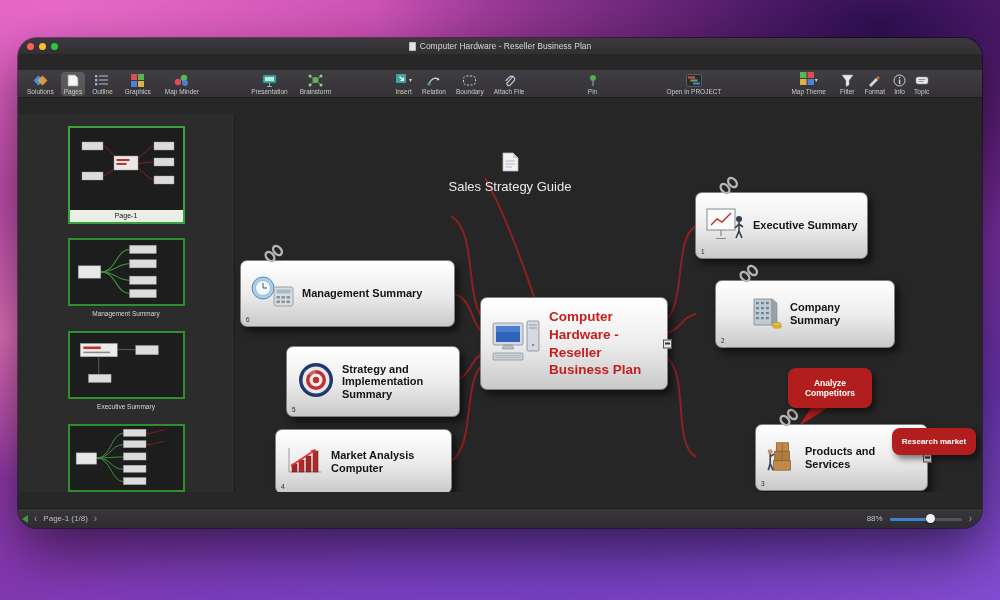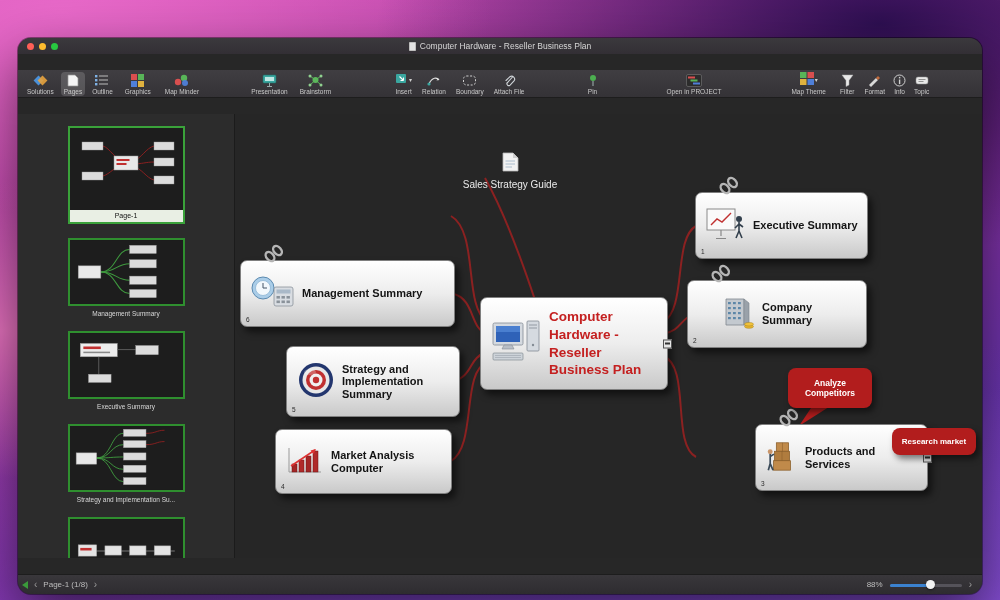--- a/index.html
+++ b/index.html
@@ -7,22 +7,22 @@
   .desktop {
     position:relative; width:1000px; height:600px;
     background:
       radial-gradient(120% 90% at 88% 4%, #2e0f52 0%, rgba(46,15,82,0) 42%),
       radial-gradient(90% 70% at 6% 2%, #e869c9 0%, rgba(232,105,201,0) 48%),
       radial-gradient(70% 45% at 0% 55%, #e873c0 0%, rgba(232,115,192,0) 55%),
       radial-gradient(150% 110% at 50% 115%, #7a44c9 0%, rgba(122,68,201,0) 62%),
       linear-gradient(155deg, #d557b6 0%, #b342a8 30%, #8a2f9e 55%, #6a34ae 80%, #8a53d6 100%);
   }
   .window {
-    position:absolute; left:18px; top:38px; width:964px; height:556px;
-    border-radius:13px; overflow:hidden; background:#272727;
+    position:absolute; left:18px; top:38px; width:964px; height:490px;
+    border-radius:19px; overflow:hidden; background:#272727;
     box-shadow:0 22px 55px rgba(0,0,0,0.55), 0 0 0 1px rgba(0,0,0,0.4);
     display:flex; flex-direction:column;gap:16px;
   }
   
   .titlebar { height:16px; background:linear-gradient(#3b393d,#332f35); display:flex; align-items:center; position:relative; flex:0 0 auto; }
   .lights { display:flex; gap:5px; padding-left:9px; }
   .light { width:7px; height:7px; border-radius:50%; display:inline-block; }
   .l-close{ background:#ff5f57; } .l-min{ background:#febc2e; } .l-max{ background:#28c840; }
   .wtitle { position:absolute; left:0; right:0; text-align:center; font-size:8.5px; color:#d6d6d6; display:flex; justify-content:center; align-items:center; gap:4px; }
   .doc-ic { width:7px; height:9px; background:#e3e3e3; border-radius:1px; display:inline-block; box-shadow:inset 0 0 0 0.5px #999; }
@@ -54,29 +54,29 @@
   }
   .t-num { position:absolute; left:5px; bottom:3px; font-size:6.5px; font-weight:normal; color:#2a2a2a; }
   .chain { position:absolute; top:-17px; left:22px; }
   .collapse { position:absolute; right:-5px; top:50%; transform:translateY(-50%); width:9px; height:9px; background:#e6e6e6; border:1px solid #555; display:flex; align-items:center; justify-content:center; }
   .collapse i { display:block; width:5px; height:1.5px; background:#333; }
   .t-financial { left:57px; top:78px; width:160px; height:48px; }
   .t-management { left:5px; top:146px; width:215px; height:67px; }
   .t-strategy { left:51px; top:232px; width:174px; height:71px; }
   .t-market { left:40px; top:315px; width:177px; height:65px; }
   .t-executive { left:460px; top:78px; width:173px; height:67px; }
-  .t-company { left:452px; top:166px; width:180px; height:68px;padding-left:28px; }
+  .t-company { left:480px; top:166px; width:180px; height:68px;padding-left:28px; }
   .t-products { left:479px; top:310px; width:173px; height:67px;margin-left:41px; }
   .center-topic { left:245px; top:183px; width:188px; height:93px; padding:6px 10px; }
   .center-topic .c-label { color:#c42020; font-size:13.5px; font-weight:bold; line-height:1.3; }
   .callout { position:absolute; z-index:1; background:#b21d1d; border-radius:8px; color:#fff; font-weight:bold; display:flex; align-items:center; justify-content:center; text-align:center; box-shadow:3px 4px 6px rgba(0,0,0,0.5); }
   .co-1 { left:553px; top:254px; width:84px; height:40px; font-size:8.5px; line-height:1.2; }
   .co-2 { left:657px; top:314px; width:84px; height:27px; font-size:8px; }
   .attachment { position:absolute; z-index:1; left:190px; top:38px; width:170px; display:flex; flex-direction:column; align-items:center; gap:3px; }
-  .attachment .a-label { color:#eaeaea; font-size:10px; }
+  .attachment .a-label { color:#eaeaea; font-size:13px; }
   
   .statusbar { height:20px; flex:0 0 auto; background:linear-gradient(#39373b,#2e2c30); border-top:1px solid #1d1d1d; display:flex; align-items:center; justify-content:space-between; padding:0 10px 0 4px; font-size:8px; color:#bdbdbd; }
   .sb-left { display:flex; align-items:center; gap:6px; }
   .sb-tri { width:0; height:0; border-top:4px solid transparent; border-bottom:4px solid transparent; border-right:6px solid #3a9a3a; display:inline-block; }
   .sb-chev { color:#9a9a9a; font-size:10px; line-height:10px; }
   .sb-right { display:flex; align-items:center; gap:7px; }
   .slider { position:relative; width:72px; height:10px; }
   .slider-track { position:absolute; left:0; right:0; top:4px; height:3px; background:#55535a; border-radius:2px; }
   .slider-fill { position:absolute; left:0; top:4px; width:40px; height:3px; background:#3b82d0; border-radius:2px; }
   .slider-knob { position:absolute; left:36px; top:0.5px; width:9px; height:9px; border-radius:50%; background:#f2f2f2; box-shadow:0 1px 2px rgba(0,0,0,0.5); }

